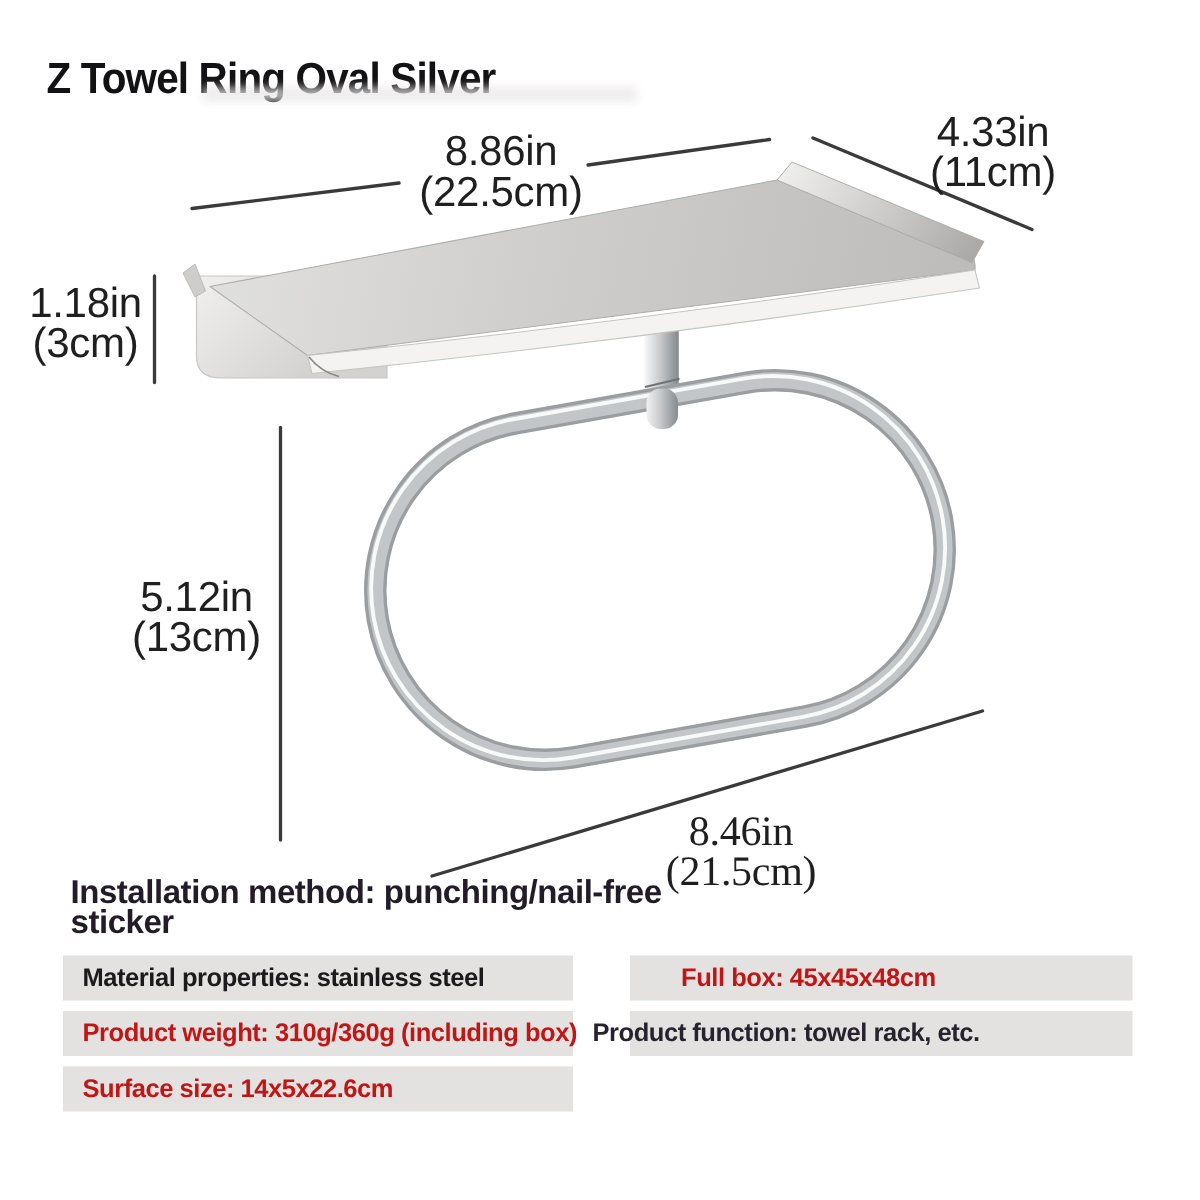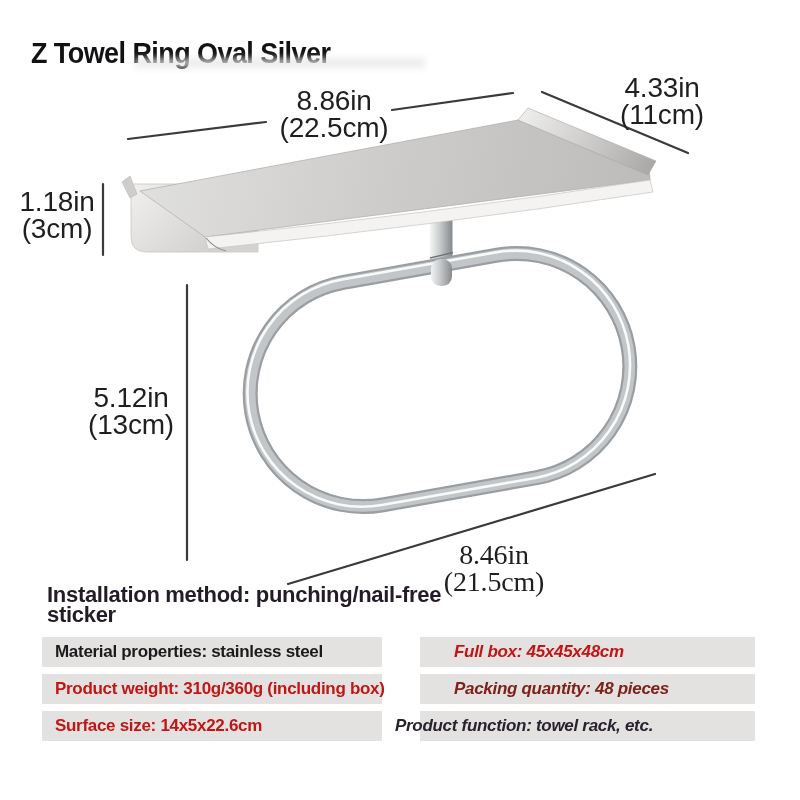--- a/index.html
+++ b/index.html
@@ -21,21 +21,21 @@
   .dim-depth{left:662px;top:74px;}
   .dim-shelf-height{left:57px;top:188px;}
   .dim-ring-height{left:131px;top:384px;}
   .dim-ring-width{left:494px;top:541px;font-family:Liberation Serif, serif;}
 
   .note{position:absolute;left:47px;top:585px;font-size:22px;font-weight:bold;
         color:#231c28;line-height:20px;letter-spacing:-0.3px;}
 
   .spec-col{position:absolute;top:637px;display:flex;flex-direction:column;gap:7px;}
   .spec-col-left{left:42px;width:340px;}
-  .spec-col-right{left:420px;width:335px;font-style:italic;}
+  .spec-col-right{left:420px;width:335px;}
   .spec-row{height:30px;background:#e4e2e0;display:flex;align-items:center;
             font-weight:bold;font-size:17px;letter-spacing:-0.3px;white-space:nowrap;}
   .spec-col-left .spec-row{padding-left:13px;}
   .spec-col-right .spec-row{padding-left:34px;}
   .c-black{color:#1b1b1d;}
   .c-red{color:#c01616;}
   .c-maroon{color:#7e211b;}
   .c-dark{color:#28222e;}
   .row-shift{padding-left:0 !important;}
   .row-shift .spec-text{margin-left:-25px;}
@@ -144,21 +144,18 @@
     </div>
     <div class="spec-row c-red">
       <span class="spec-text">Surface size: 14x5x22.6cm</span>
     </div>
   </section>
 
   <section class="spec-col spec-col-right">
     <div class="spec-row c-red">
       <span class="spec-text">Full box: 45x45x48cm</span>
     </div>
-    <div class="spec-row c-maroon">
-      <span class="spec-text">Packing quantity: 48 pieces</span>
-    </div>
     <div class="spec-row c-dark row-shift">
       <span class="spec-text">Product function: towel rack, etc.</span>
     </div>
   </section>
 
 </main>
 
 </body></html>

